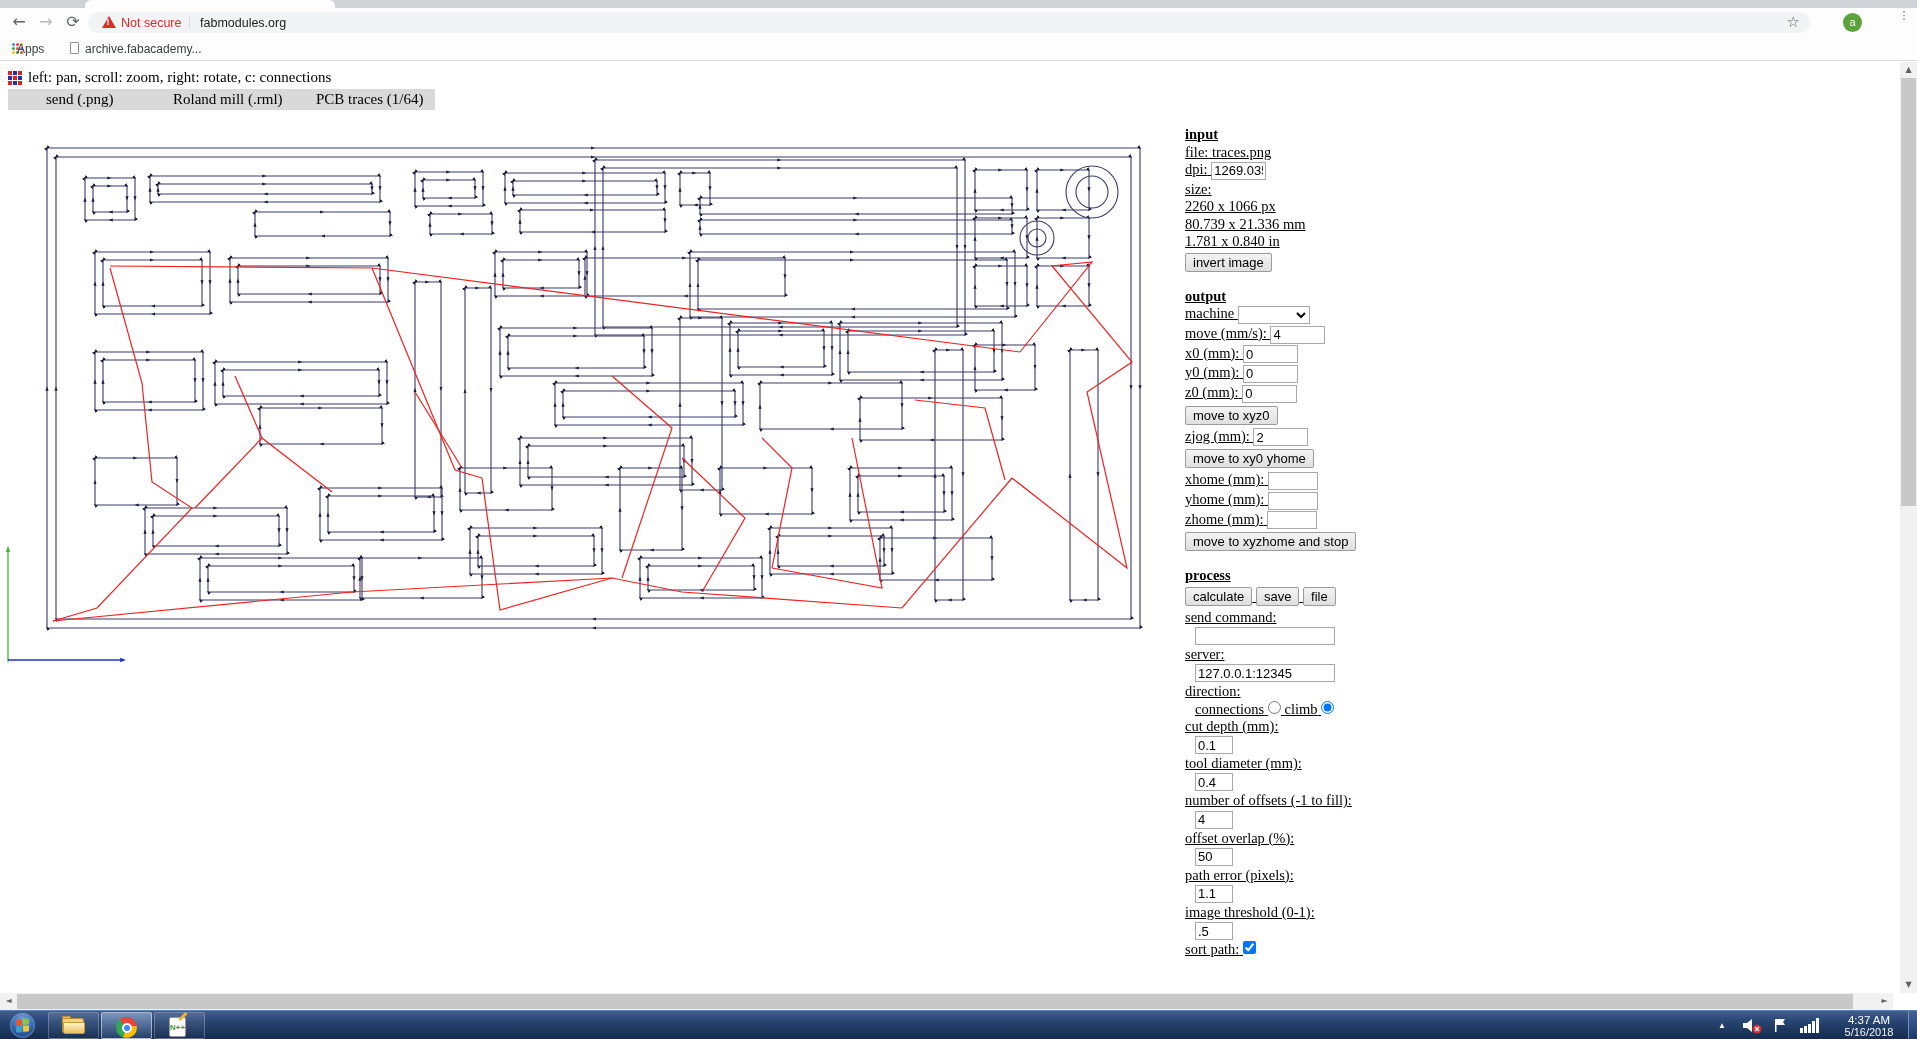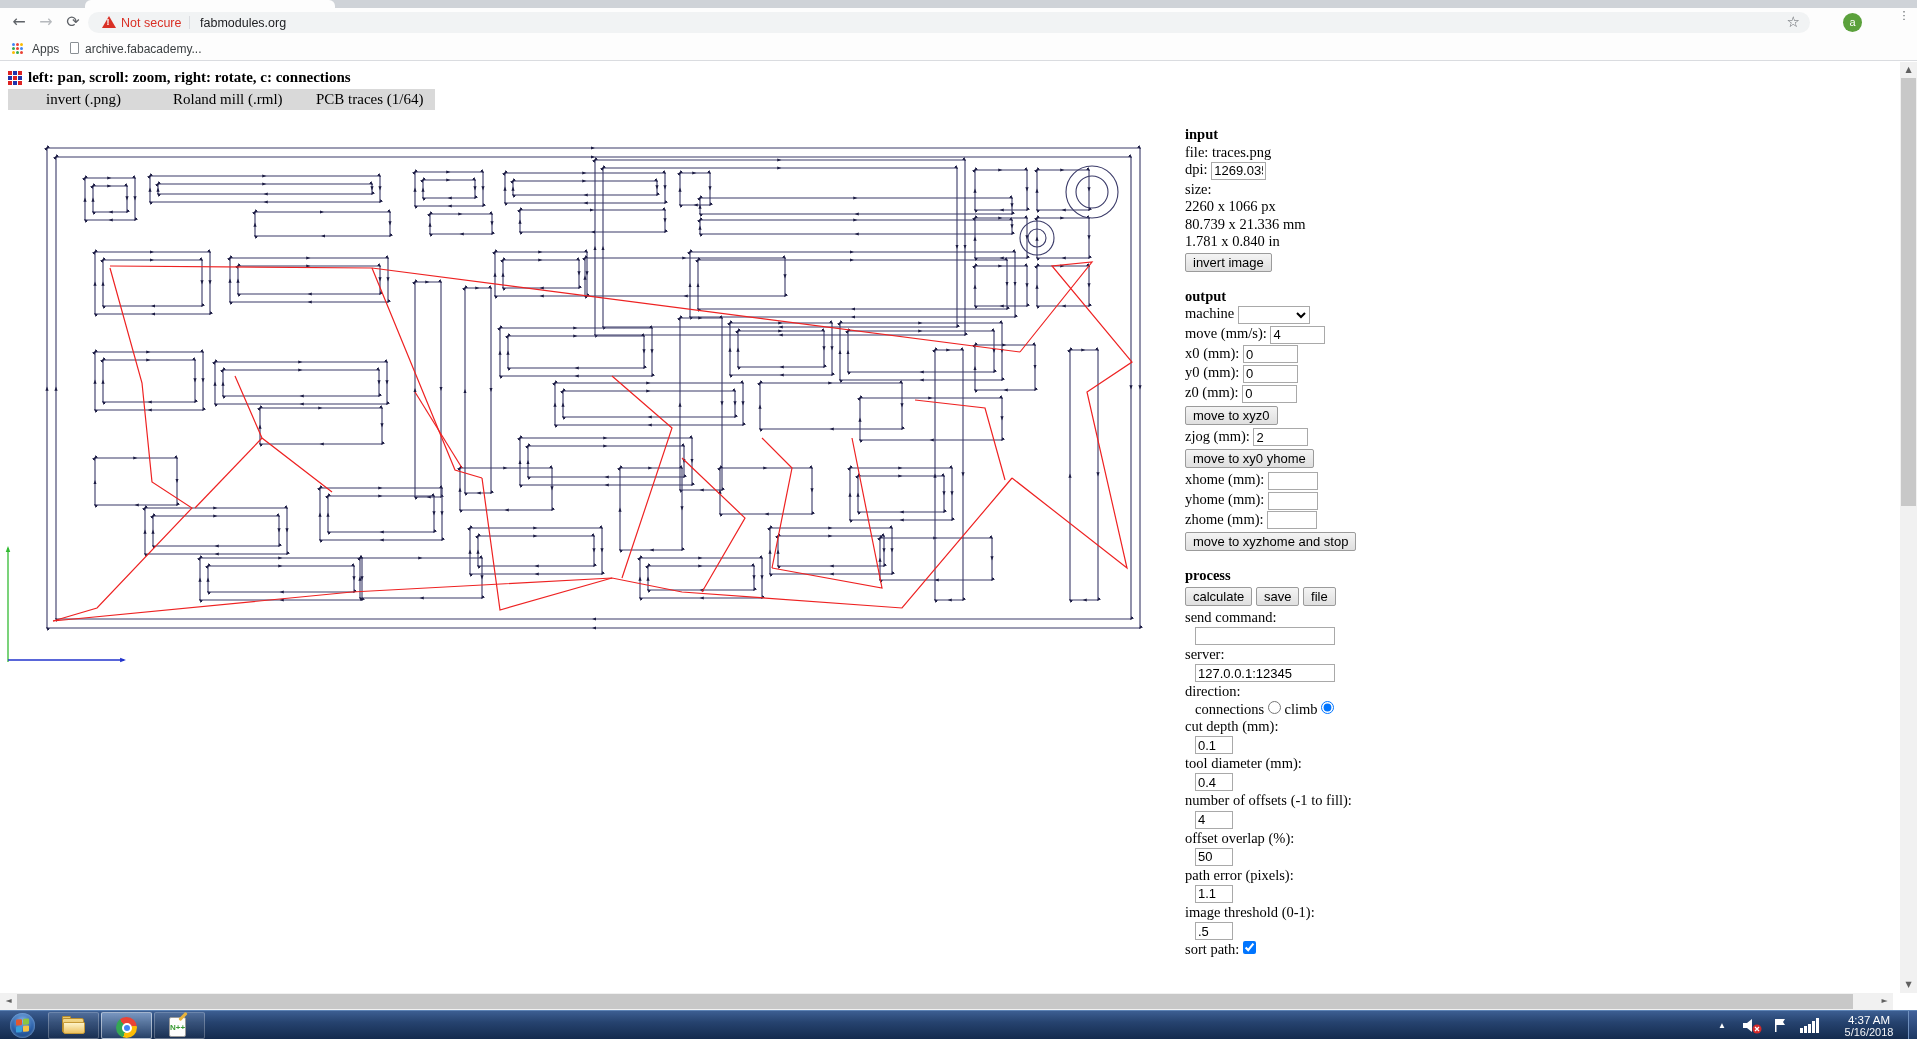--- a/index.html
+++ b/index.html
@@ -19,37 +19,37 @@
   .om-sep { position:absolute; left:101px; top:4px; width:1px; height:13px; background:#dadce0; }
   .om-url { position:absolute; left:112px; top:4px; color:#202124; }
   .star { position:absolute; right:10px; top:1px; color:#5f6368; font:15px "DejaVu Sans",sans-serif; }
   .avatar { position:absolute; left:1843px; top:5px; width:19px; height:19px; border-radius:50%; background:#5ba13c; color:#fff;
     font:11px "Liberation Sans",sans-serif; text-align:center; line-height:19px; }
   .dots { position:absolute; left:1897px; top:4px; width:14px; height:20px; color:#5f6368; font:11px "DejaVu Sans",sans-serif; line-height:7px; text-align:center; }
   .bookmarks { position:absolute; left:0; top:36px; width:1917px; height:25px; background:#fdfdfd; border-bottom:1px solid #dadce0;
     font-family:"Liberation Sans",sans-serif; font-size:12px; color:#3c4043; }
   .appsgrid { position:absolute; left:12px; top:7px; width:11px; height:11px; display:grid; grid-template-columns:repeat(3,3px); grid-template-rows:repeat(3,3px); gap:1px; }
   .appsgrid i { border-radius:50%; }
-  .apps-label { position:absolute; left:32px; top:6px; }
+  .apps-label { position:absolute; left:17px; top:6px; }
   .bm-doc { position:absolute; left:70px; top:6px; width:9px; height:12px; border:1px solid #8a8f94; border-radius:1px; background:#fff; }
   .bm-label { position:absolute; left:85px; top:6px; }
 
   
   .page { position:absolute; left:0; top:62px; width:1900px; height:948px; background:#fff; }
   .fab-logo { position:absolute; left:8px; top:9px; width:15px; height:15px; display:grid; grid-template-columns:repeat(3,4px); grid-template-rows:repeat(3,4px); gap:1px; }
-  .hint { position:absolute; left:28px; top:7px; font-size:15px; color:#000;font-weight:bold; }
+  .hint { position:absolute; left:28px; top:7px; font-size:15px; color:#000; }
   .menubar { position:absolute; left:8px; top:27px; width:427px; height:21px; background:#d9d9d9; }
   .menubar span { position:absolute; top:2px; font-size:15px; color:#000; cursor:default; }
   .mi0 { left:38px; } .mi1 { left:165px; } .mi2 { left:308px; }
   #tp { position:absolute; left:0; top:78px; }
 
   
   .sidebar { position:absolute; left:1185px; top:50px; width:230px; font-size:14.5px; color:#000; line-height:16.5px; }
   .sidebar b { font-size:14.5px; }
-  .sidebar .sec { margin-top:14px; }
+  .sidebar .sec { margin-top:14px;text-decoration:underline; }
   .sidebar input[type=text], .sidebar select {
     font:13px "Liberation Sans",sans-serif; height:18px; border:1px solid #a9a9a9; background:#fff; padding:0 2px; vertical-align:middle; }
   .sidebar button { font:13px "Liberation Sans",sans-serif; height:19px; border:1px solid #9b9b9b; border-radius:2px;
     background:linear-gradient(#f4f4f4,#dfdfdf); padding:0 7px; margin:2px 0; }
   .row { margin:1px 0; }
   .ind { margin-left:10px; }
   .w55{width:55px;} .w50{width:50px;} .w72{width:72px;} .w130{width:140px;} .w38{width:38px;}
 
   
   .vsb { position:absolute; left:1900px; top:62px; width:17px; height:931px; background:#f1f1f1; }
@@ -132,21 +132,21 @@
     <i style="background:#23a"></i>
       <i style="background:#d22"></i>
       <i style="background:#23a"></i>
     <i style="background:#d22"></i>
       <i style="background:#23a"></i>
       <i style="background:#d22"></i>
   </span>
   <span class="hint">left: pan, scroll: zoom, right: rotate, c: connections</span>
 
   <div class="menubar">
-    <span class="mi0">invert (.png)</span>
+    <span class="mi0">send (.png)</span>
     <span class="mi1">Roland mill (.rml)</span>
     <span class="mi2">PCB traces (1/64)</span>
   </div>
 
   <svg id="tp" width="1160" height="545" viewBox="0 0 1160 545">
       <defs>
     <marker id="ah" viewBox="0 0 10 10" refX="6" refY="5" markerWidth="4.2" markerHeight="4.2" orient="auto-start-reverse">
       <path d="M0,1.5 L9,5 L0,8.5 z" fill="#1a1a42"></path>
         </marker>
     <marker id="ag" viewBox="0 0 10 10" refX="6" refY="5" markerWidth="5" markerHeight="5" orient="auto">

